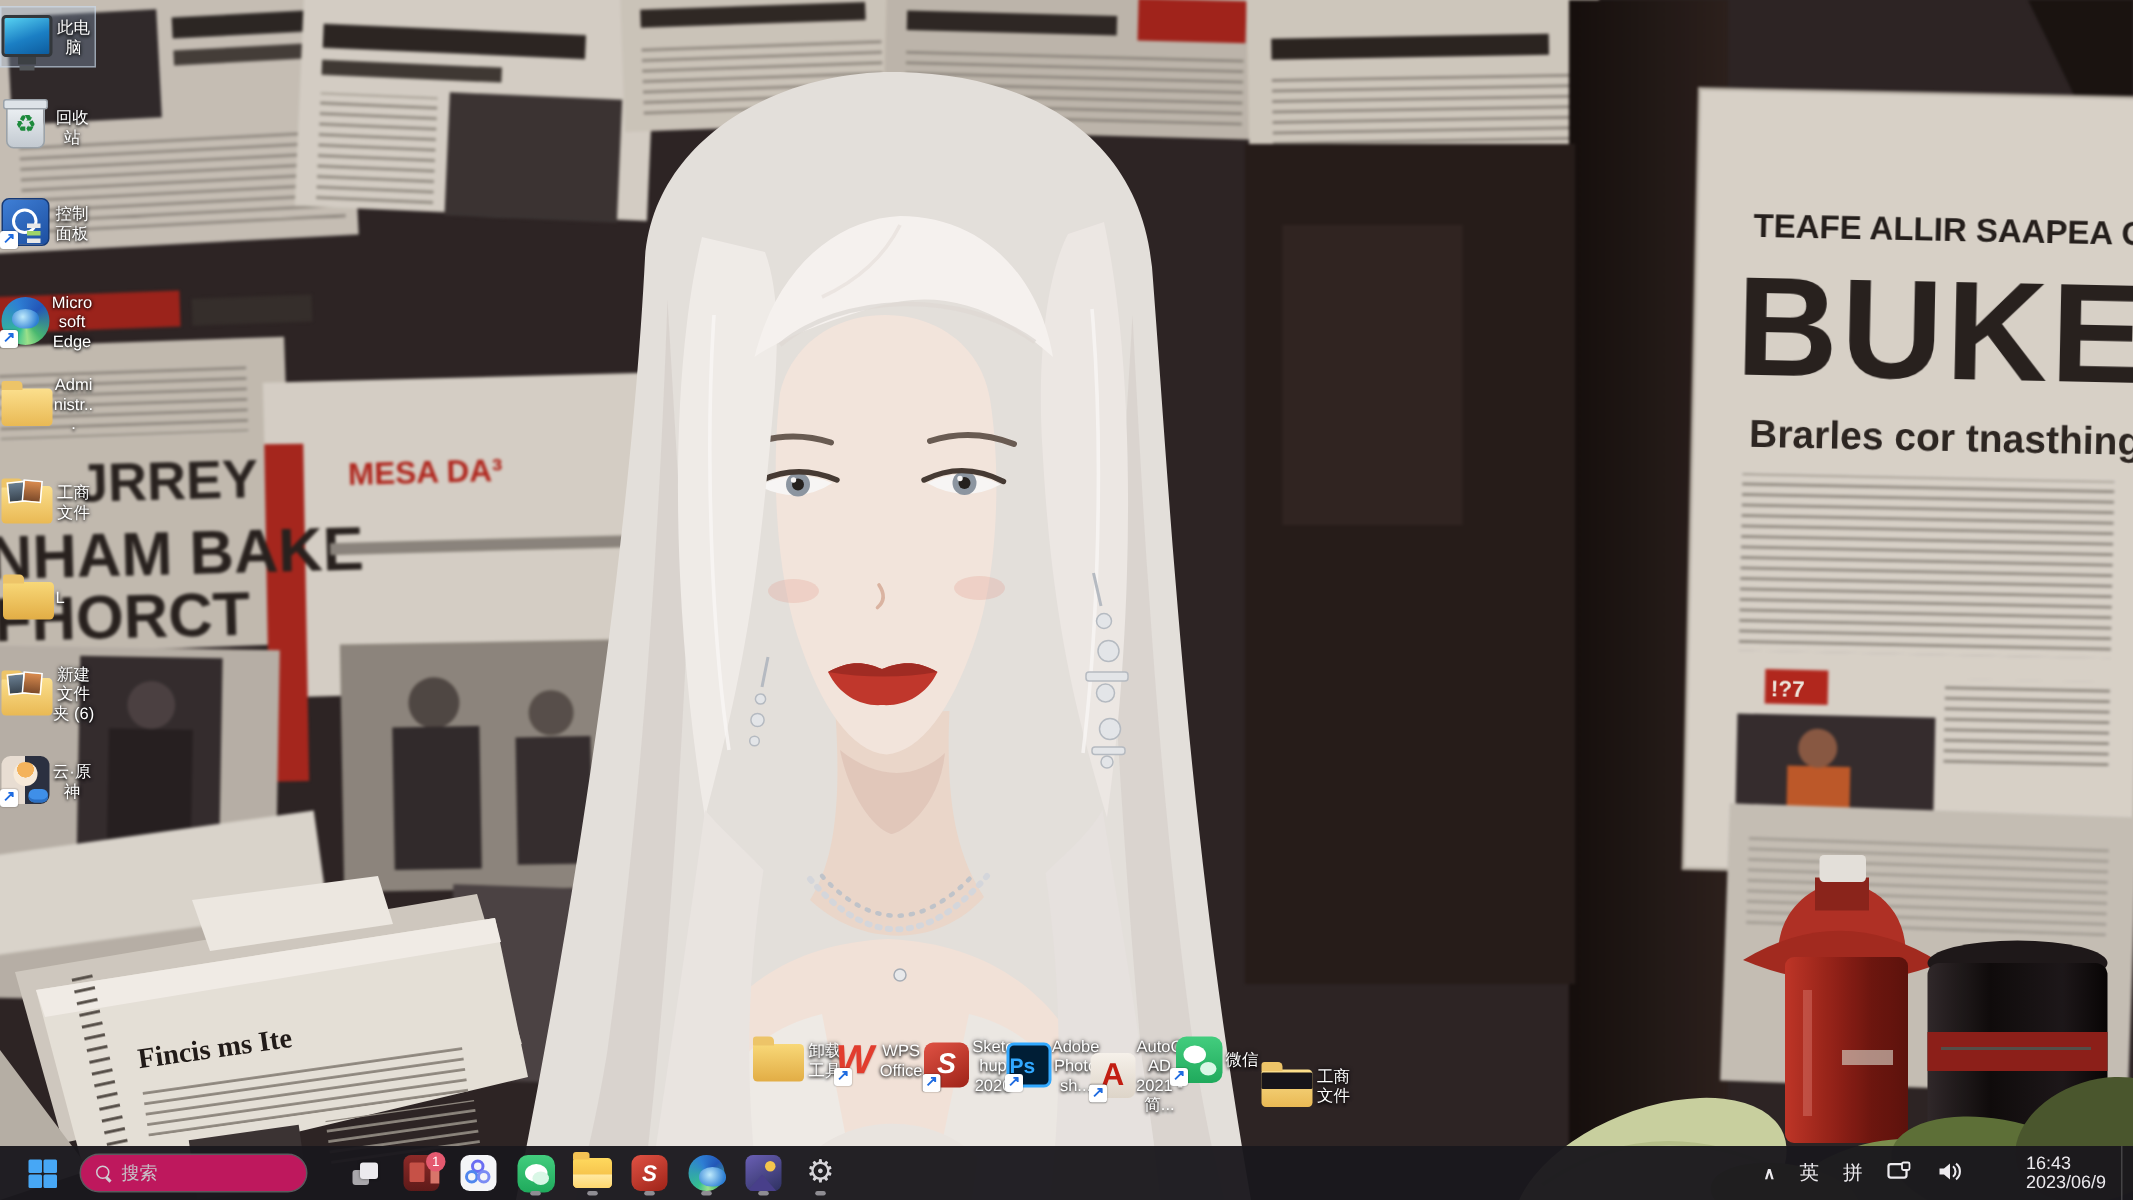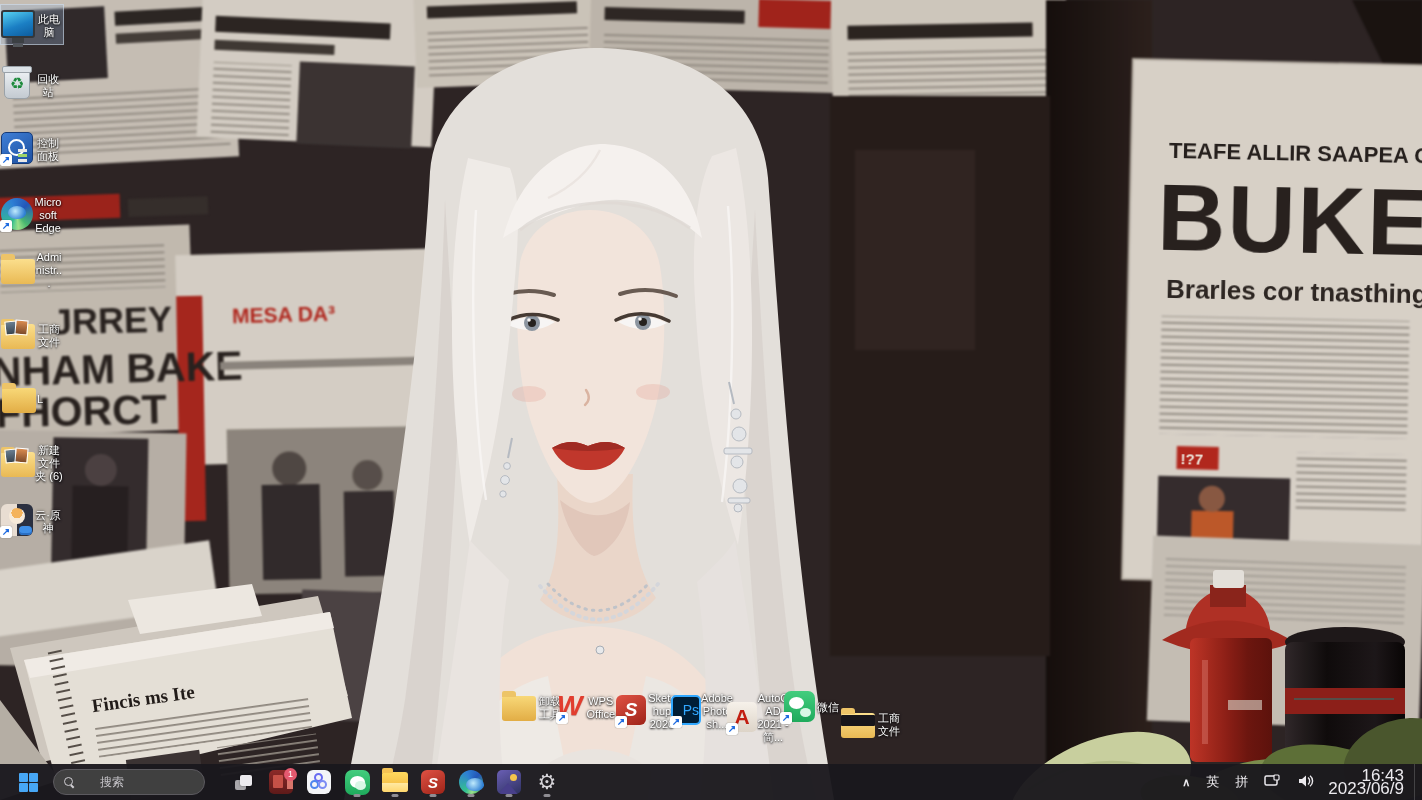--- a/index.html
+++ b/index.html
@@ -68,41 +68,41 @@
     background:#3f8fe8; border-radius:4px; box-shadow:inset 0 -2px 0 #2a6fc4; }
   
   .ic-wps { font-weight:bold; font-size:27px; line-height:30px; color:#e23d2e;
     text-shadow:0 1px 1px rgba(120,0,0,.4); font-style:italic; }
   
   .ic-sketchup { width:30px; height:30px; border-radius:6px;
     background:linear-gradient(150deg,#e05244,#9e2318); display:flex; align-items:center; justify-content:center;
     color:#fff; font-weight:bold; font-size:19px; font-style:italic; }
   
   .ic-ps { width:30px; height:30px; border-radius:5px; background:#001e36; border:2px solid #31a8ff;
-    color:#31a8ff; font-weight:normal; font-size:14px; display:flex; align-items:center; justify-content:flex-end; }
+    color:#31a8ff; font-weight:bold; font-size:14px; display:flex; align-items:center; justify-content:flex-start; }
   
   .ic-acad { width:30px; height:30px; border-radius:5px; background:linear-gradient(#f6f1ea,#ddd4c8);
     display:flex; align-items:center; justify-content:center; color:#c21e12; font-weight:bold; font-size:21px; }
   
   .ic-wechat { width:31px; height:31px; border-radius:7px; background:linear-gradient(#43cd7e,#1faa5c); position:relative; }
   .ic-wechat::before { content:''; position:absolute; left:5px; top:6px; width:15px; height:12px;
     background:#fff; border-radius:50%; }
   .ic-wechat::after { content:''; position:absolute; right:4px; bottom:5px; width:11px; height:9px;
     background:#d9f7e6; border-radius:50%; }
 
   
   #taskbar { position:absolute; left:0; bottom:0; width:1422px; height:36px;
     background:rgba(26,24,29,.96); display:flex; align-items:center; z-index:50; }
   .tb-btn { height:32px; min-width:32px; border-radius:5px; display:flex; align-items:center;
     justify-content:center; position:relative; margin:0 3px; cursor:pointer; }
   .start-logo { width:19px; height:19px; display:grid; grid-template-columns:9px 9px; grid-gap:1px; }
   .start-logo div { background:#47a7f5; border-radius:1px; }
-  .searchbox { height:26px; width:152px; margin-left:6px; background:#404040;
+  .searchbox { height:26px; width:152px; margin-left:6px; background:#be185d;
     border:1px solid #5c5a5f; border-radius:13px; display:flex; align-items:center;
-    padding:0 10px; gap:25px; cursor:text; }
+    padding:0 10px; gap:6px; cursor:text; }
   .mag { position:relative; width:11px; height:11px; }
   .mag::before { content:''; position:absolute; left:0; top:0; width:7px; height:7px;
     border:1.6px solid #cfcdd2; border-radius:50%; }
   .mag::after { content:''; position:absolute; left:7px; top:7px; width:4px; height:1.6px;
     background:#cfcdd2; transform:rotate(45deg); transform-origin:left center; }
   .search-text { color:#c6c4c9; font-size:12px; }
   .taskview { position:relative; width:17px; height:15px; }
   .taskview::before { content:''; position:absolute; left:0; bottom:0; width:11px; height:10px;
     background:#a9a7ab; border-radius:2px; }
   .taskview::after { content:''; position:absolute; right:0; top:0; width:12px; height:11px;
@@ -127,21 +127,21 @@
     background:linear-gradient(#ffe9a3,#ffd76e); border-radius:0 0 3px 3px; }
   .ic-photos { width:24px; height:24px; border-radius:5px; background:linear-gradient(150deg,#6a5fb5,#2e3160); position:relative; overflow:hidden; }
   .ic-photos::before { content:''; position:absolute; right:4px; top:4px; width:7px; height:7px; border-radius:50%; background:#f4c54c; }
   .ic-photos::after { content:''; position:absolute; left:-3px; bottom:-5px; width:0; height:0;
     border-left:14px solid transparent; border-right:14px solid transparent; border-bottom:16px solid #483f8a; }
   .gear { color:#d6d4d9; font-size:21px; line-height:22px; text-shadow:0 0 1px #000; }
   
   #tray { margin-left:auto; display:flex; align-items:center; gap:4px; padding-right:4px; }
   .tray-item { color:#eceaee; font-size:13px; padding:4px 6px; border-radius:4px; cursor:pointer; }
   .chev { font-size:11px; font-weight:bold; }
-  .clock { text-align:right; color:#eceaee; font-size:17px; line-height:13px; padding:2px 6px 2px 4px; cursor:default; }
+  .clock { color:#eceaee; font-size:12px; line-height:13px; padding:2px 6px 2px 4px; cursor:default;margin-left:29px; }
   .edge-sliver { width:4px; height:36px; border-left:1px solid rgba(255,255,255,.18); }
 
   .mid-row { position:absolute; top:686px; left:0; width:100%; height:70px; pointer-events:none; }
   .mid-row .dcell { pointer-events:auto; }
 
   svg text { user-select:none; }
 </style>
 </head>
 <body>
 

